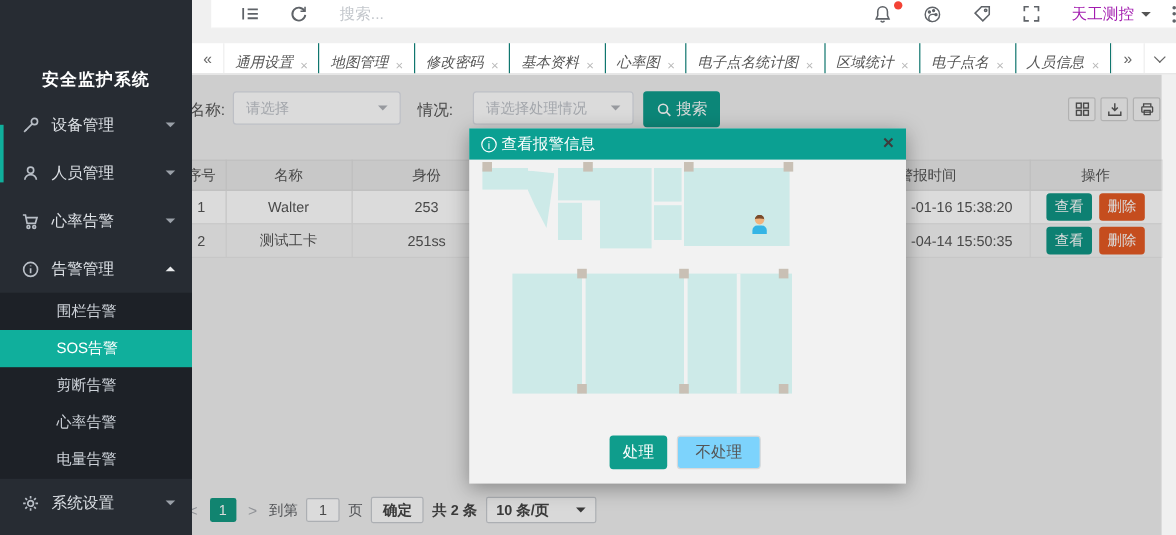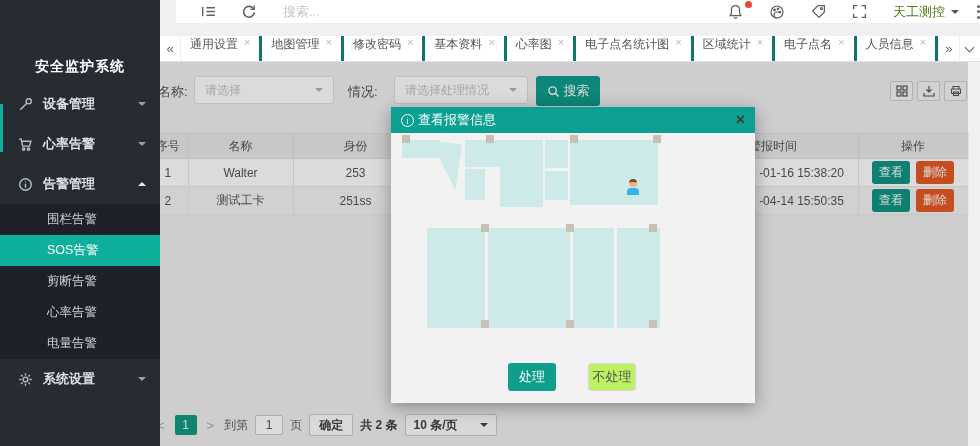--- a/index.html
+++ b/index.html
@@ -5,46 +5,46 @@
   * { margin:0; padding:0; box-sizing:border-box; }
   body { font-family:"Liberation Sans","DejaVu Sans",sans-serif; background:#888; }
   .app { position:relative; width:980px; height:446px; background:#f0f0f0; overflow:hidden; }
 
   
   .sidebar { position:absolute; left:0; top:0; width:160px; height:446px; background:#272c33; z-index:20; }
   .sb-title { height:36px; line-height:36px; text-align:center; color:#fff; font-size:14px; font-weight:bold; letter-spacing:1px;margin-top:48px; }
   .sb-scroll { position:absolute; left:0; top:104px; width:3px; height:48px; background:#10af9c; }
   .sb-item { height:40px; display:flex; align-items:center; padding:0 14px 0 18px; color:#dde1e6; font-size:13px; cursor:pointer; }
   .sb-item .ico { width:15px; height:15px; margin-right:10px; color:#b9bfc7; flex:none; }
-  .sb-item .lbl { flex:1;font-weight:bold; }
+  .sb-item .lbl { flex:1; }
   .caret { width:0; height:0; border:4px solid transparent; }
   .caret.down { border-top-color:#9aa0a8; margin-top:4px; }
   .caret.up { border-bottom-color:#e8eaec; margin-bottom:4px; }
   .submenu { background:#1d2127; }
   .sub-item { height:31px; line-height:31px; padding-left:47px; color:#ccd1d8; font-size:12.5px; cursor:pointer; }
   .sub-item.active { background:#10af9c; color:#fff; }
 
   
   .topbar { position:absolute; left:176px; top:0; width:820px; height:24px; background:#fff; border-bottom:1px solid #eee; display:flex; align-items:center; z-index:15; }
   .tb-ico { color:#5f6368; margin-left:24px; cursor:pointer; position:relative; display:flex; align-items:center; }
   .tb-search { border:none; outline:none; font-size:13px; color:#333; margin-left:26px; width:190px; background:transparent; }
   .tb-search::placeholder { color:#c3c7cc; }
   .tb-right { margin-left:auto; display:flex; align-items:center; }
   .tb-right .tb-ico { margin-left:0; margin-right:26px; }
   .red-dot { position:absolute; top:-3px; right:-9px; width:7px; height:7px; border-radius:50%; background:#f34235; }
-  .tb-user { display:flex; align-items:center; font-size:13px; color:#4d7c0f; margin-right:18px; cursor:pointer; }
+  .tb-user { display:flex; align-items:center; font-size:13px; color:#a21caf; margin-right:18px; cursor:pointer; }
   .tb-user .caret.down { border-top-color:#555; margin-left:6px; }
   .v-dots { display:flex; flex-direction:column; gap:2.5px; margin-right:16px; cursor:pointer; }
   .v-dots i { width:3px; height:3px; border-radius:50%; background:#5f6368; }
 
   
   .tabbar { position:absolute; left:160px; top:36px; width:820px; height:26px; background:#fff; border-bottom:1px solid #e2e2e2; display:flex; align-items:stretch; font-size:12px; color:#555; z-index:15; }
   .tab-arrow { width:28px; display:flex; align-items:center; justify-content:center; color:#666; font-size:13px; border-right:1px solid #eee; cursor:pointer; }
   .tab-arrow.right { border-right:none; border-left:1px solid #eee; }
-  .tab { display:flex; align-items:flex-start; padding:0 9px; border-right:3px solid #0f766e; cursor:pointer; white-space:nowrap; }
+  .tab { display:flex; align-items:flex-end; padding:0 9px; border-right:1px solid #0f766e; cursor:pointer; white-space:nowrap;font-style:italic; }
   .tab .x { color:#b8b8b8; font-size:11px; margin-left:6px; cursor:pointer; }
   .tab-spacer { flex:1; }
   .chev-down { width:7px; height:7px; border-left:1.5px solid #666; border-bottom:1.5px solid #666; transform:rotate(-45deg); margin-top:-3px; }
 
   
   .content { position:absolute; left:148px; top:62px; width:820px; height:384px; background:#f0f0f0; }
   .flt-label { position:absolute; top:21px; font-size:13px; color:#555; }
   .sel { position:absolute; top:14px; height:28px; background:#fff; border:1px solid #dcdfe6; border-radius:3px; display:flex; align-items:center; padding:0 10px; font-size:12px; color:#bfc3c9; cursor:pointer; }
   .sel .caret.down { margin-left:auto; border-top-color:#b0b3b9; }
   .btn-search { position:absolute; top:14px; left:388px; width:64px; height:30px; background:#0f9d8c; border:none; border-radius:3px; color:#fff; font-size:13px; display:flex; align-items:center; justify-content:center; gap:4px; cursor:pointer; }
@@ -77,21 +77,21 @@
   .m-close { margin-left:auto; color:#3d3d3d; font-size:16px; font-weight:bold; cursor:pointer; line-height:1; }
   .m-body { position:relative; width:364px; height:270px; overflow:hidden; }
   .room { position:absolute; background:#cdeae8; }
   .handle { position:absolute; width:8px; height:8px; background:#c9c0b5; z-index:3; }
   .gap { position:absolute; width:3px; background:#f2f2f2; z-index:2; }
   .person { position:absolute; width:12px; height:17px; z-index:4; }
   .person .head { width:8px; height:8px; margin:0 auto; border-radius:50%; background:#f0b37e; border-top:3px solid #7a4a2a; }
   .person .torso { width:12px; height:7px; margin-top:1px; background:#35b5e5; border-radius:4px 4px 0 0; }
   .m-btn { position:absolute; height:28px; border-radius:3px; font-size:13px; cursor:pointer; }
   .m-handle { left:117px; top:230px; width:48px; background:#0f9d8c; border:none; color:#fff; }
-  .m-ignore { left:173px; top:230px; width:48px; background:#bef264; border:1px solid #d9d9d9; color:#555;margin-left:24px; }
+  .m-ignore { left:173px; top:230px; width:70px; background:#7dd3fc; border:1px solid #d9d9d9; color:#555; }
 
   svg { display:block; }
 </style>
 </head>
 <body>
 
 <div class="app">
 
   <div class="sidebar">
     <div class="sb-title">安全监护系统</div>
@@ -102,20 +102,30 @@
         <svg width="15" height="15" viewBox="0 0 14 14" fill="none" stroke="currentColor" stroke-width="1.3">
             <path d="M3 11 L8 6"></path>
             <circle cx="10" cy="4" r="2.4"></circle>
             <path d="M2 12 l1.5-1.5"></path>
           </svg>
       </span>
       <span class="lbl">设备管理</span>
       <span class="caret down"></span>
     </div>
 
+    <div class="sb-item">
+      <span class="ico">
+        <svg width="15" height="15" viewBox="0 0 14 14" fill="none" stroke="currentColor" stroke-width="1.3">
+            <circle cx="7" cy="4.5" r="2.4"></circle>
+            <path d="M2.5 12 a4.5 4 0 0 1 9 0"></path>
+          </svg>
+      </span>
+      <span class="lbl">人员管理</span>
+      <span class="caret down"></span>
+    </div>
 
     <div class="sb-item">
       <span class="ico">
         <svg width="15" height="15" viewBox="0 0 14 14" fill="none" stroke="currentColor" stroke-width="1.3">
             <path d="M1 2 h2 l1.3 6.5 h6.4 L12 4 H4"></path>
             <circle cx="5.3" cy="11.3" r="1.1"></circle>
             <circle cx="9.8" cy="11.3" r="1.1"></circle>
           </svg>
       </span>
       <span class="lbl">心率告警</span>

